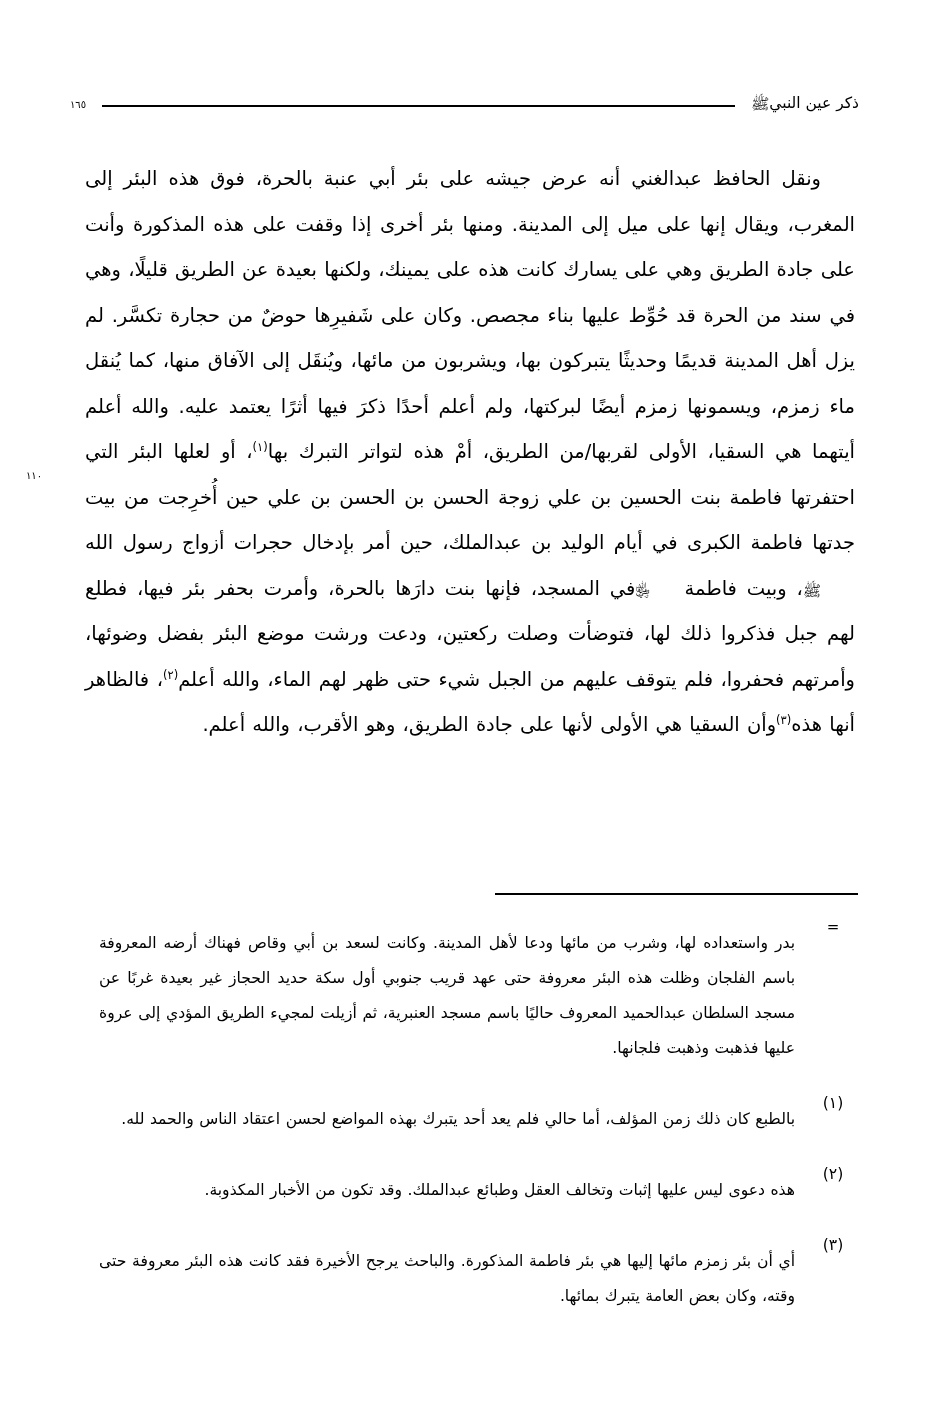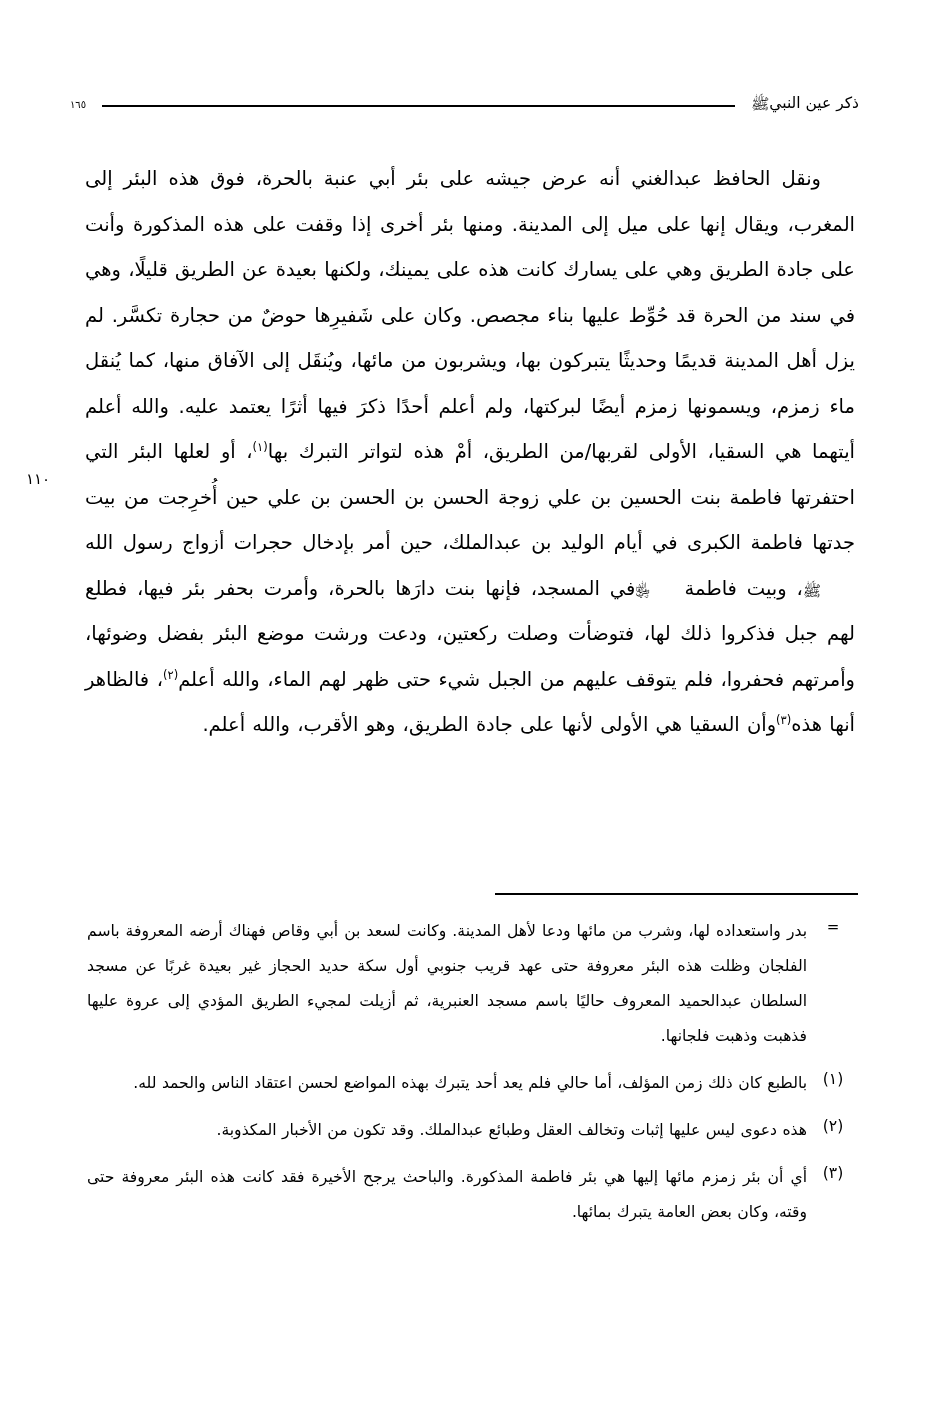--- a/index.html
+++ b/index.html
@@ -55,21 +55,21 @@
     font-size: 10px;
     white-space: nowrap;
     line-height: 1;
   }
 
   
   .margin-number {
     position: absolute;
     left: 26px;
     top: 470px;
-    font-size: 15px;
+    font-size: 10px;
     letter-spacing: 1px;
     direction: rtl;
   }
 
   
   .body-text {
     position: absolute;
     top: 156px;
     right: 88px;
     width: 770px;
@@ -124,21 +124,21 @@
   .fn-marker.cont {
     font-size: 15px;
   }
   .fn-body {
     flex: 1 1 auto;
     text-align: justify;
     text-align-last: right;
     word-spacing: 0.5px;
   }
   .fn-body p {
-    margin: 4px;
+    margin: 16px;
   }
   .fn-body .cite-line {
     display: block;
     text-align: center;
   }
   .fn-cont .fn-body {
     text-align-last: right;
   }
 </style>
 </head>

